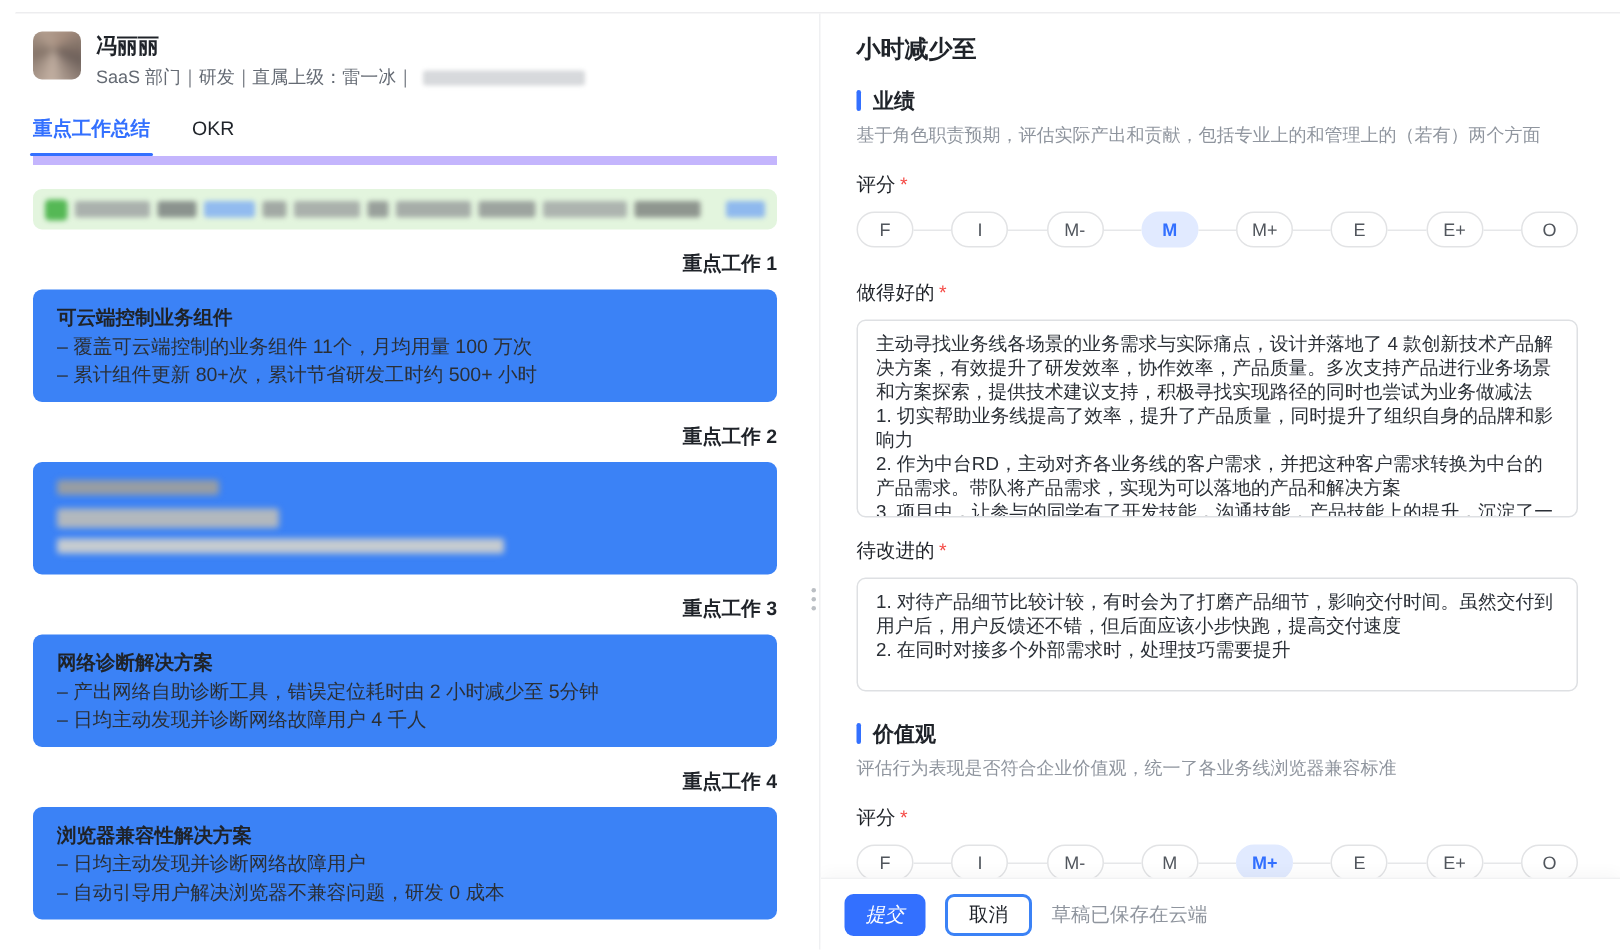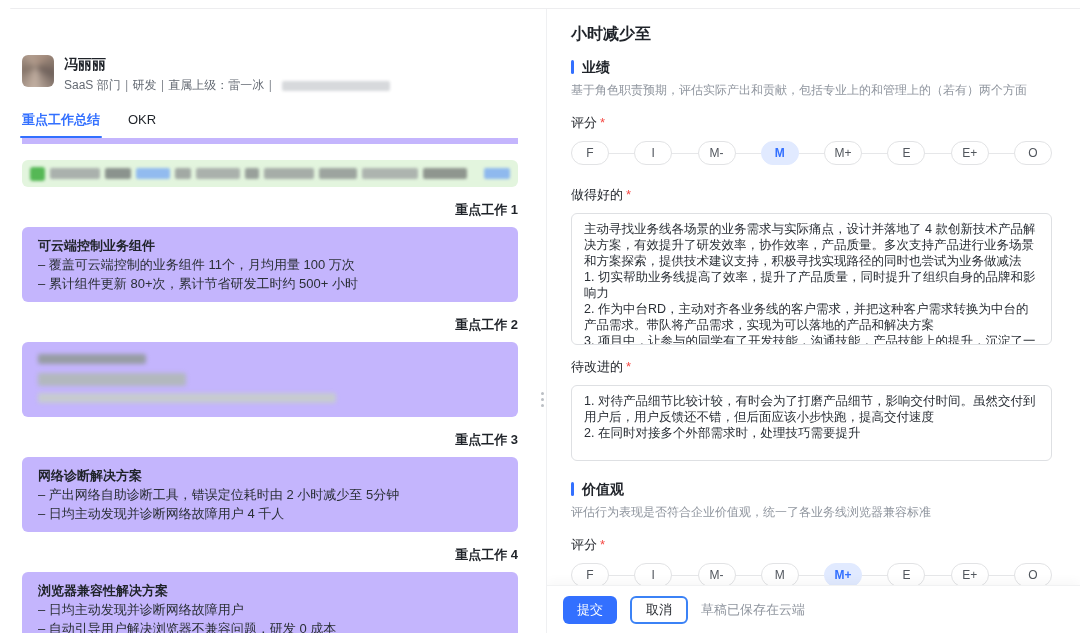--- a/index.html
+++ b/index.html
@@ -10,42 +10,42 @@
     background:#ededef; border-top-left-radius:8px; }
   .v-divider { position:absolute; left:546px; top:9px; bottom:0; width:1px; background:#eff0f2; }
   .drag-handle { position:absolute; left:538px; top:388px; width:8px; height:22px;
     display:flex; flex-direction:column; align-items:center; justify-content:center; gap:3px; cursor:col-resize; }
   .drag-handle i { width:3px; height:3px; border-radius:50%; background:#bbbfc4; }
 
   
   .left-panel { position:absolute; left:10px; top:9px; width:536px; bottom:0;
     padding:12px 28px 0 12px; overflow:hidden; }
 
-  .profile { display:flex; gap:10px; align-items:flex-start;margin-top:34px; }
+  .profile { display:flex; gap:10px; align-items:flex-start; }
   .avatar { width:32px; height:32px; border-radius:6px; overflow:hidden; flex:0 0 auto; }
   .avatar-px { width:100%; height:100%;
     background:conic-gradient(from 40deg at 45% 40%, #a78b7a, #6e5f57, #c7b0a0, #857164, #b59c8b, #a78b7a);
     filter:blur(2px) saturate(.85); transform:scale(1.25); }
   .p-name { font-size:14px; font-weight:bold; line-height:16px; margin-top:1px; }
   .p-meta { font-size:12px; color:#646a73; margin-top:5px; display:flex; align-items:center; gap:6px; }
   .redacted { display:inline-block; background:#d7d9dc; border-radius:2px; filter:blur(1.5px); }
   .meta-redacted { width:108px; height:10px; }
 
   .tabs { display:flex; gap:28px; margin-top:17px; border-bottom:6px solid #c4b5fd; }
   .tab { font-size:13px; line-height:18px; padding-bottom:9px; cursor:pointer; position:relative; color:#1f2329; }
   .tab.active { color:#3370ff; font-weight:bold; }
   .tab.active::after { content:""; position:absolute; left:-2px; right:-2px; bottom:0; height:2px;
     background:#3370ff; border-radius:1px; }
 
   .banner { margin-top:16px; height:27px; background:#e3f5de; border-radius:6px;
     display:flex; align-items:center; gap:5px; padding:0 8px; cursor:pointer; }
   .banner .blk { height:11px; border-radius:2px; filter:blur(1.6px); flex:0 0 auto; }
 
   .work-label { font-size:13px; font-weight:bold; margin-top:14px; margin-bottom:8px; line-height:18px;text-align:right; }
-  .work-card { background:#c4b5fd; border-radius:6px; padding:9px 16px; font-size:13px; line-height:19px; }
+  .work-card { background:#3b82f6; border-radius:6px; padding:9px 16px; font-size:13px; line-height:19px; }
   .work-title { font-weight:bold; }
   .work-line { color:#2a2f36; }
   .blur-rows { padding:3px 0 5px 0; }
   .blur-rows .redacted { display:block; }
 
   
   .right-panel { position:absolute; left:547px; top:9px; right:0; bottom:0; overflow:hidden; }
   .rp-scroll { padding:14px 28px 0 24px; }
 
   .rp-title { font-size:16px; font-weight:bold; line-height:22px; margin-bottom:14px; }
@@ -69,21 +69,21 @@
   .ta-good { height:132px; margin-bottom:14px; }
   .ta-improve { height:76px; margin-bottom:20px; }
 
   .cutoff-label { margin-top:4px; }
 
   .footer { position:absolute; left:0; right:0; bottom:0; height:48px; background:#fff;
     border-top:1px solid #f1f2f3; box-shadow:0 -4px 10px rgba(31,35,41,.03);
     display:flex; align-items:center; padding-left:16px; gap:13px; }
   .btn { height:28px; border-radius:6px; font-size:13px; display:flex; align-items:center;
     justify-content:center; padding:0 14px; cursor:pointer; }
-  .btn-primary { background:#3370ff; color:#fff; }
+  .btn-primary { background:#3370ff; color:#fff;font-style:italic; }
   .btn-secondary { background:#fff; border:2px solid #3b82f6; color:#1f2329; }
   .draft-status { font-size:13px; color:#8f959e; }
 </style>
 </head>
 <body>
 
 <div class="top-line"></div>
 <div class="v-divider"></div>
 <div class="drag-handle">
     <i></i>

